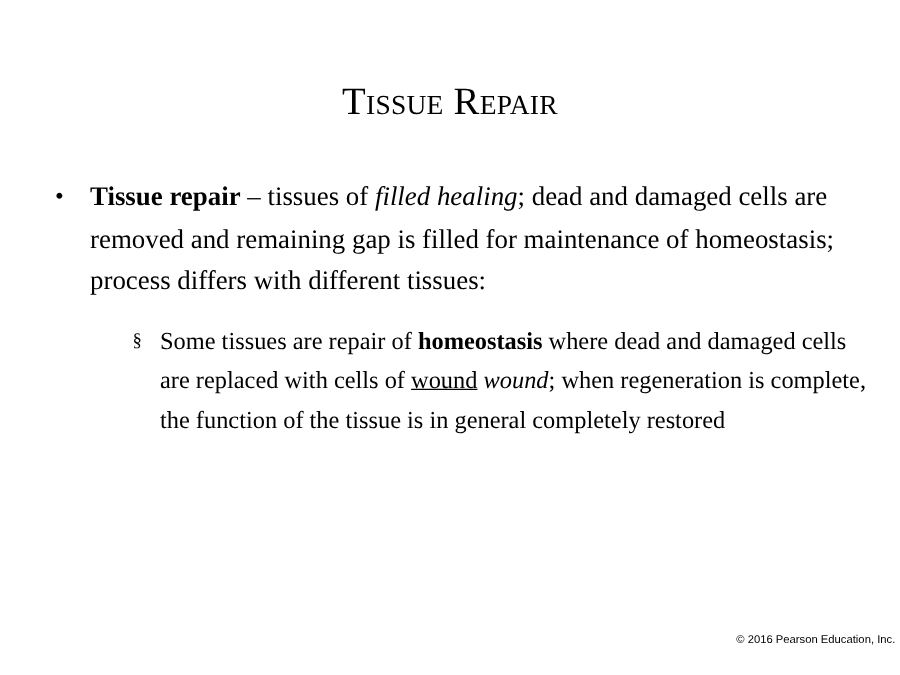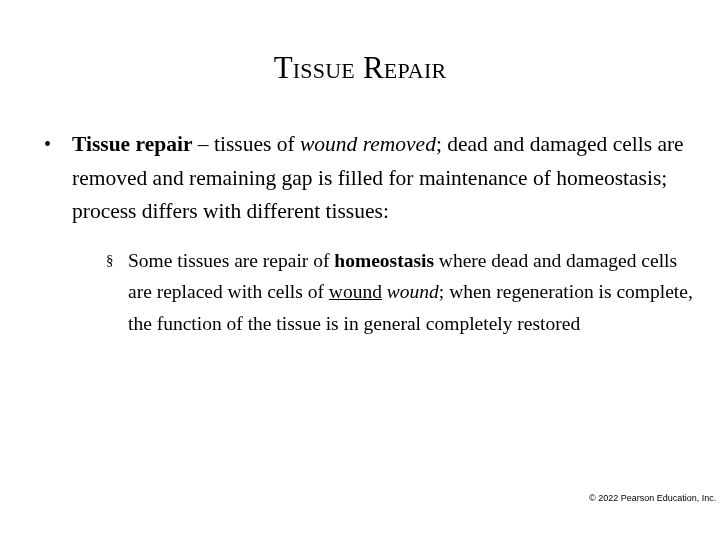--- a/index.html
+++ b/index.html
@@ -13,20 +13,21 @@
     font-family: "Liberation Serif", serif;
     color: #000000;
     overflow: hidden;
     position: relative;
   }
   .slide {
     position: absolute;
     inset: 0;
     width: 720px;
     height: 409px;
+    margin-top: 13px;
   }
   .slide-title {
     position: absolute;
     top: 50px;
     left: 0;
     width: 720px;
     text-align: center;
     font-family: "Liberation Serif", serif;
     font-size: 31px;
     font-variant: small-caps;
@@ -87,25 +88,25 @@
 <body>
 
 <div class="slide">
 
   <div class="slide-title">Tissue Repair</div>
 
   <div class="body-block">
 
     <div class="bullet-l1">
       <span class="marker">•</span>
-      <span><b>Tissue repair</b><span> – tissues of </span><i>wound removed</i><span>; dead and damaged cells are removed and remaining gap is filled for maintenance of homeostasis; process differs with different tissues:</span></span>
+      <span><b>Tissue repair</b><span> – tissues of </span><i>filled healing</i><span>; dead and damaged cells are removed and remaining gap is filled for maintenance of homeostasis; process differs with different tissues:</span></span>
     </div>
 
     <div class="bullet-l2">
       <span class="marker">§</span>
       <span><span>Some tissues are repair of </span><b>homeostasis</b><span> where dead and damaged cells are replaced with cells of </span><u>wound</u><span> </span><i>wound</i><span>; when regeneration is complete, the function of the tissue is in general completely restored</span></span>
     </div>
 
   </div>
 
-  <div class="copyright">© 2022 Pearson Education, Inc.</div>
+  <div class="copyright">© 2016 Pearson Education, Inc.</div>
 
 </div>
 
 </body></html>

